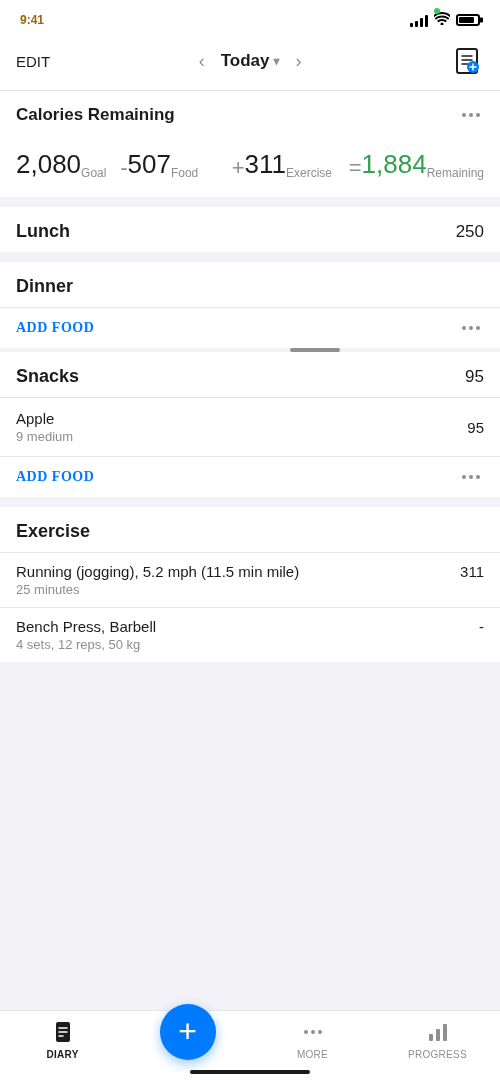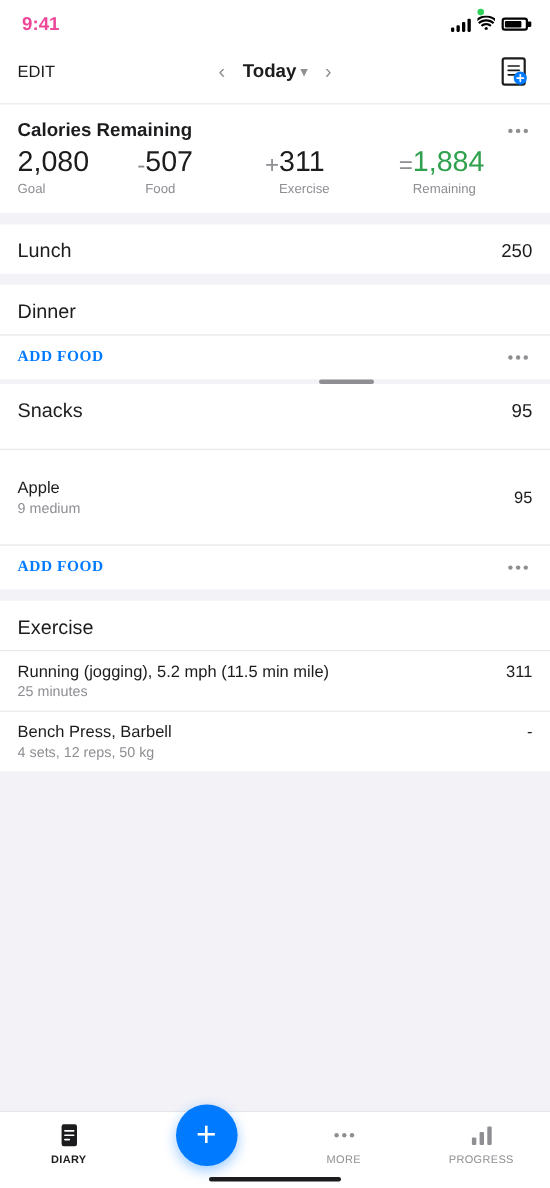--- a/index.html
+++ b/index.html
@@ -16,23 +16,23 @@
 
     
     .status-bar {
       display: flex;
       justify-content: space-between;
       align-items: center;
       padding: 12px 20px 8px 20px;
       background: #fff;
     }
     .status-time {
-      font-size: 17px;
+      font-size: 12px;
       font-weight: 600;
-      color: #ec4899;
+      color: #a16207;
     }
     .status-icons {
       display: flex;
       align-items: center;
       gap: 6px;
     }
     .signal-bars {
       display: flex;
       align-items: flex-end;
       gap: 2px;
@@ -136,21 +136,21 @@
     
     .calories-card {
       background: #fff;
       margin-top: 0;
       padding: 14px 16px 16px 16px;
     }
     .calories-header {
       display: flex;
       justify-content: space-between;
       align-items: center;
-      margin-bottom: 2px;
+      margin-bottom: 24px;
     }
     .calories-title {
       font-size: 17px;
       font-weight: 600;
       color: #1c1c1e;
     }
     .more-dots {
       display: flex;
       gap: 3px;
       align-items: center;
@@ -162,22 +162,22 @@
       border-radius: 50%;
       background: #8e8e93;
     }
     .calories-row {
       display: flex;
       align-items: flex-start;
       justify-content: space-between;
     }
     .cal-item {
       display: flex;
-      flex-direction: column;
-      align-items: flex-start;
+      flex-direction: row;
+      align-items: flex-end;
       flex: 1;
     }
     .cal-value {
       font-size: 26px;
       font-weight: 300;
       color: #1c1c1e;
     }
     .cal-value.remaining {
       color: #30a14e;
       font-weight: 400;
@@ -204,34 +204,33 @@
       background: #fff;
     }
     .section-header {
       display: flex;
       justify-content: space-between;
       align-items: center;
       padding: 14px 16px 10px 16px;
     }
     .section-title {
       font-size: 18px;
-      font-weight: 400;
+      font-weight: 700;
       color: #1c1c1e;
     }
     .section-calories {
       font-size: 17px;
       color: #1c1c1e;
       font-weight: 400;
     }
 
     
     .food-item {
-      padding: 26px 16px;
+      padding: 12px 16px;
       border-top: 1px solid #e5e5ea;
-      margin-top: 14px;
     }
     .food-name {
       font-size: 15px;
       color: #1c1c1e;
       font-weight: 400;
     }
     .food-serving {
       font-size: 13px;
       color: #8e8e93;
       margin-top: 2px;

